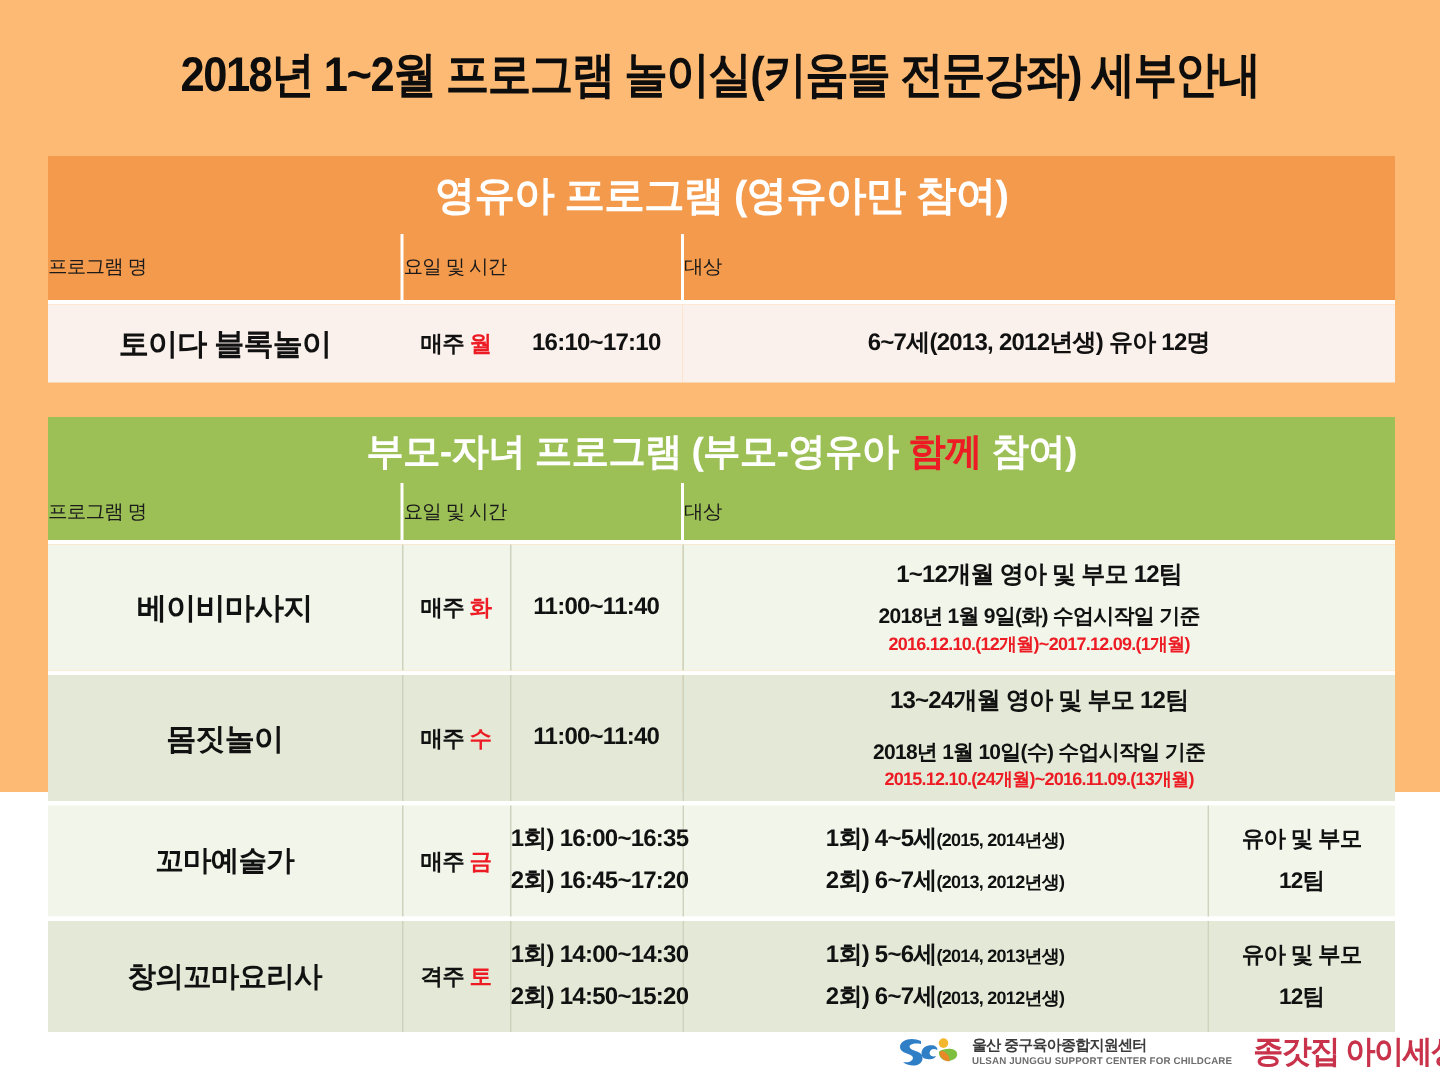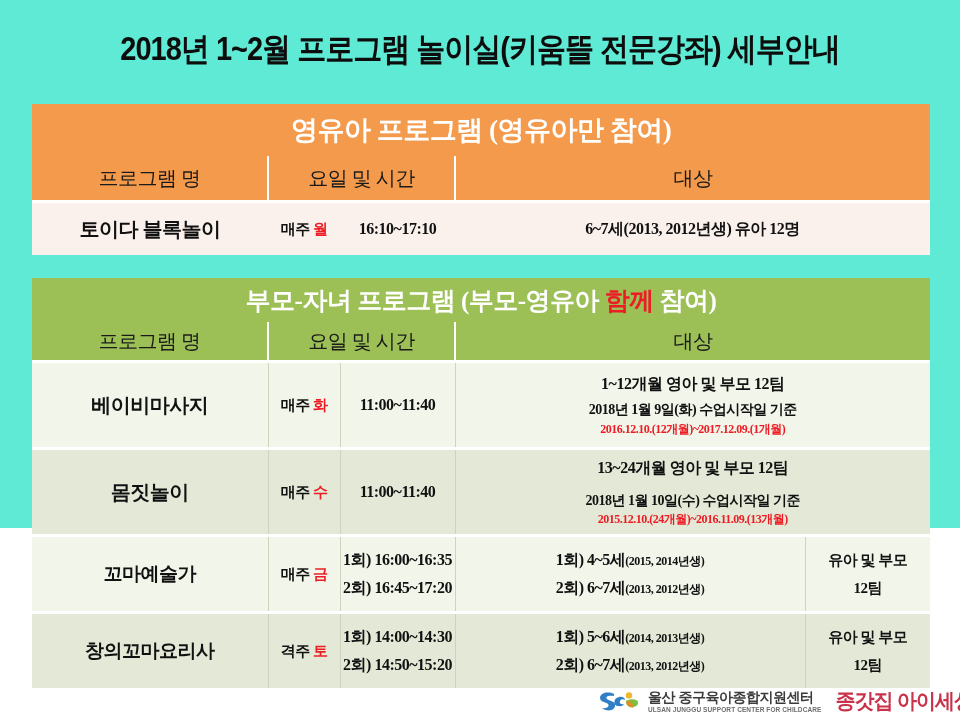--- a/index.html
+++ b/index.html
@@ -6,21 +6,21 @@
   html, body {
     margin: 0; padding: 0;
     width: 960px; height: 720px;
     background: #ffffff;
     font-family: "Liberation Sans", "DejaVu Sans", sans-serif;
     overflow: hidden;
   }
   #page {
     position: relative;
     width: 960px; height: 528px;
-    background: #5eead4;
+    background: #fdba74;
   }
 
   
   .title {
     position: absolute;
     left: 0; top: 28px;
     width: 960px;
     text-align: center;
     font-size: 29px;
     font-weight: bold;
@@ -31,40 +31,38 @@
     transform-origin: center top;
   }
 
   
   .tbl {
     position: absolute;
     left: 32px;
     width: 898px;
     border-collapse: collapse;
     table-layout: fixed;
-    font-family: Liberation Serif, serif;
   }
   .tbl td { padding: 0; border: 0; vertical-align: middle; }
 
   
   .banner {
     text-align: center;
     color: #ffffff;
     font-weight: bold;
     letter-spacing: -0.5px;
     white-space: nowrap;
   }
   .banner-orange { background: #F49A4C; height: 52px; font-size: 27px; }
   .banner-green  { background: #9CBF56; height: 44px; font-size: 25px; }
   .banner .hl { color: #ED1C24; }
 
   
   .colhead td {
-    text-align: center;
-    font-size: 20px;
+    font-size: 13px;
     color: #1a1a1a;
     letter-spacing: -0.5px;
     white-space: nowrap;
   }
   .colhead-orange td { background: #F49A4C; height: 44px; }
   .colhead-green  td { background: #9CBF56; height: 38px; }
 
   
   .bdy td {
     text-align: center;
@@ -97,21 +95,21 @@
 
   
   .footer {
     position: absolute;
     left: 596px; top: 688px;
     display: flex; align-items: center; gap: 8px;
   }
   .sc-mark { width: 44px; height: 26px; }
   .center-name { display: flex; flex-direction: column; justify-content: center; }
   .center-name .kr {
-    font-size: 14px; font-weight: bold; color: #3b3b3b;
+    font-size: 10px; font-weight: bold; color: #3b3b3b;
     letter-spacing: -0.5px; white-space: nowrap; line-height: 1.1;
   }
   .center-name .en {
     font-size: 6.5px; font-weight: bold; color: #6d6d6d;
     letter-spacing: 0.1px; white-space: nowrap; margin-top: 1px;
   }
   .brand {
     font-size: 20px; font-weight: bold; color: #C8324A;
     letter-spacing: -1px; white-space: nowrap; margin-left: 6px;
     transform: scaleY(1.05);

